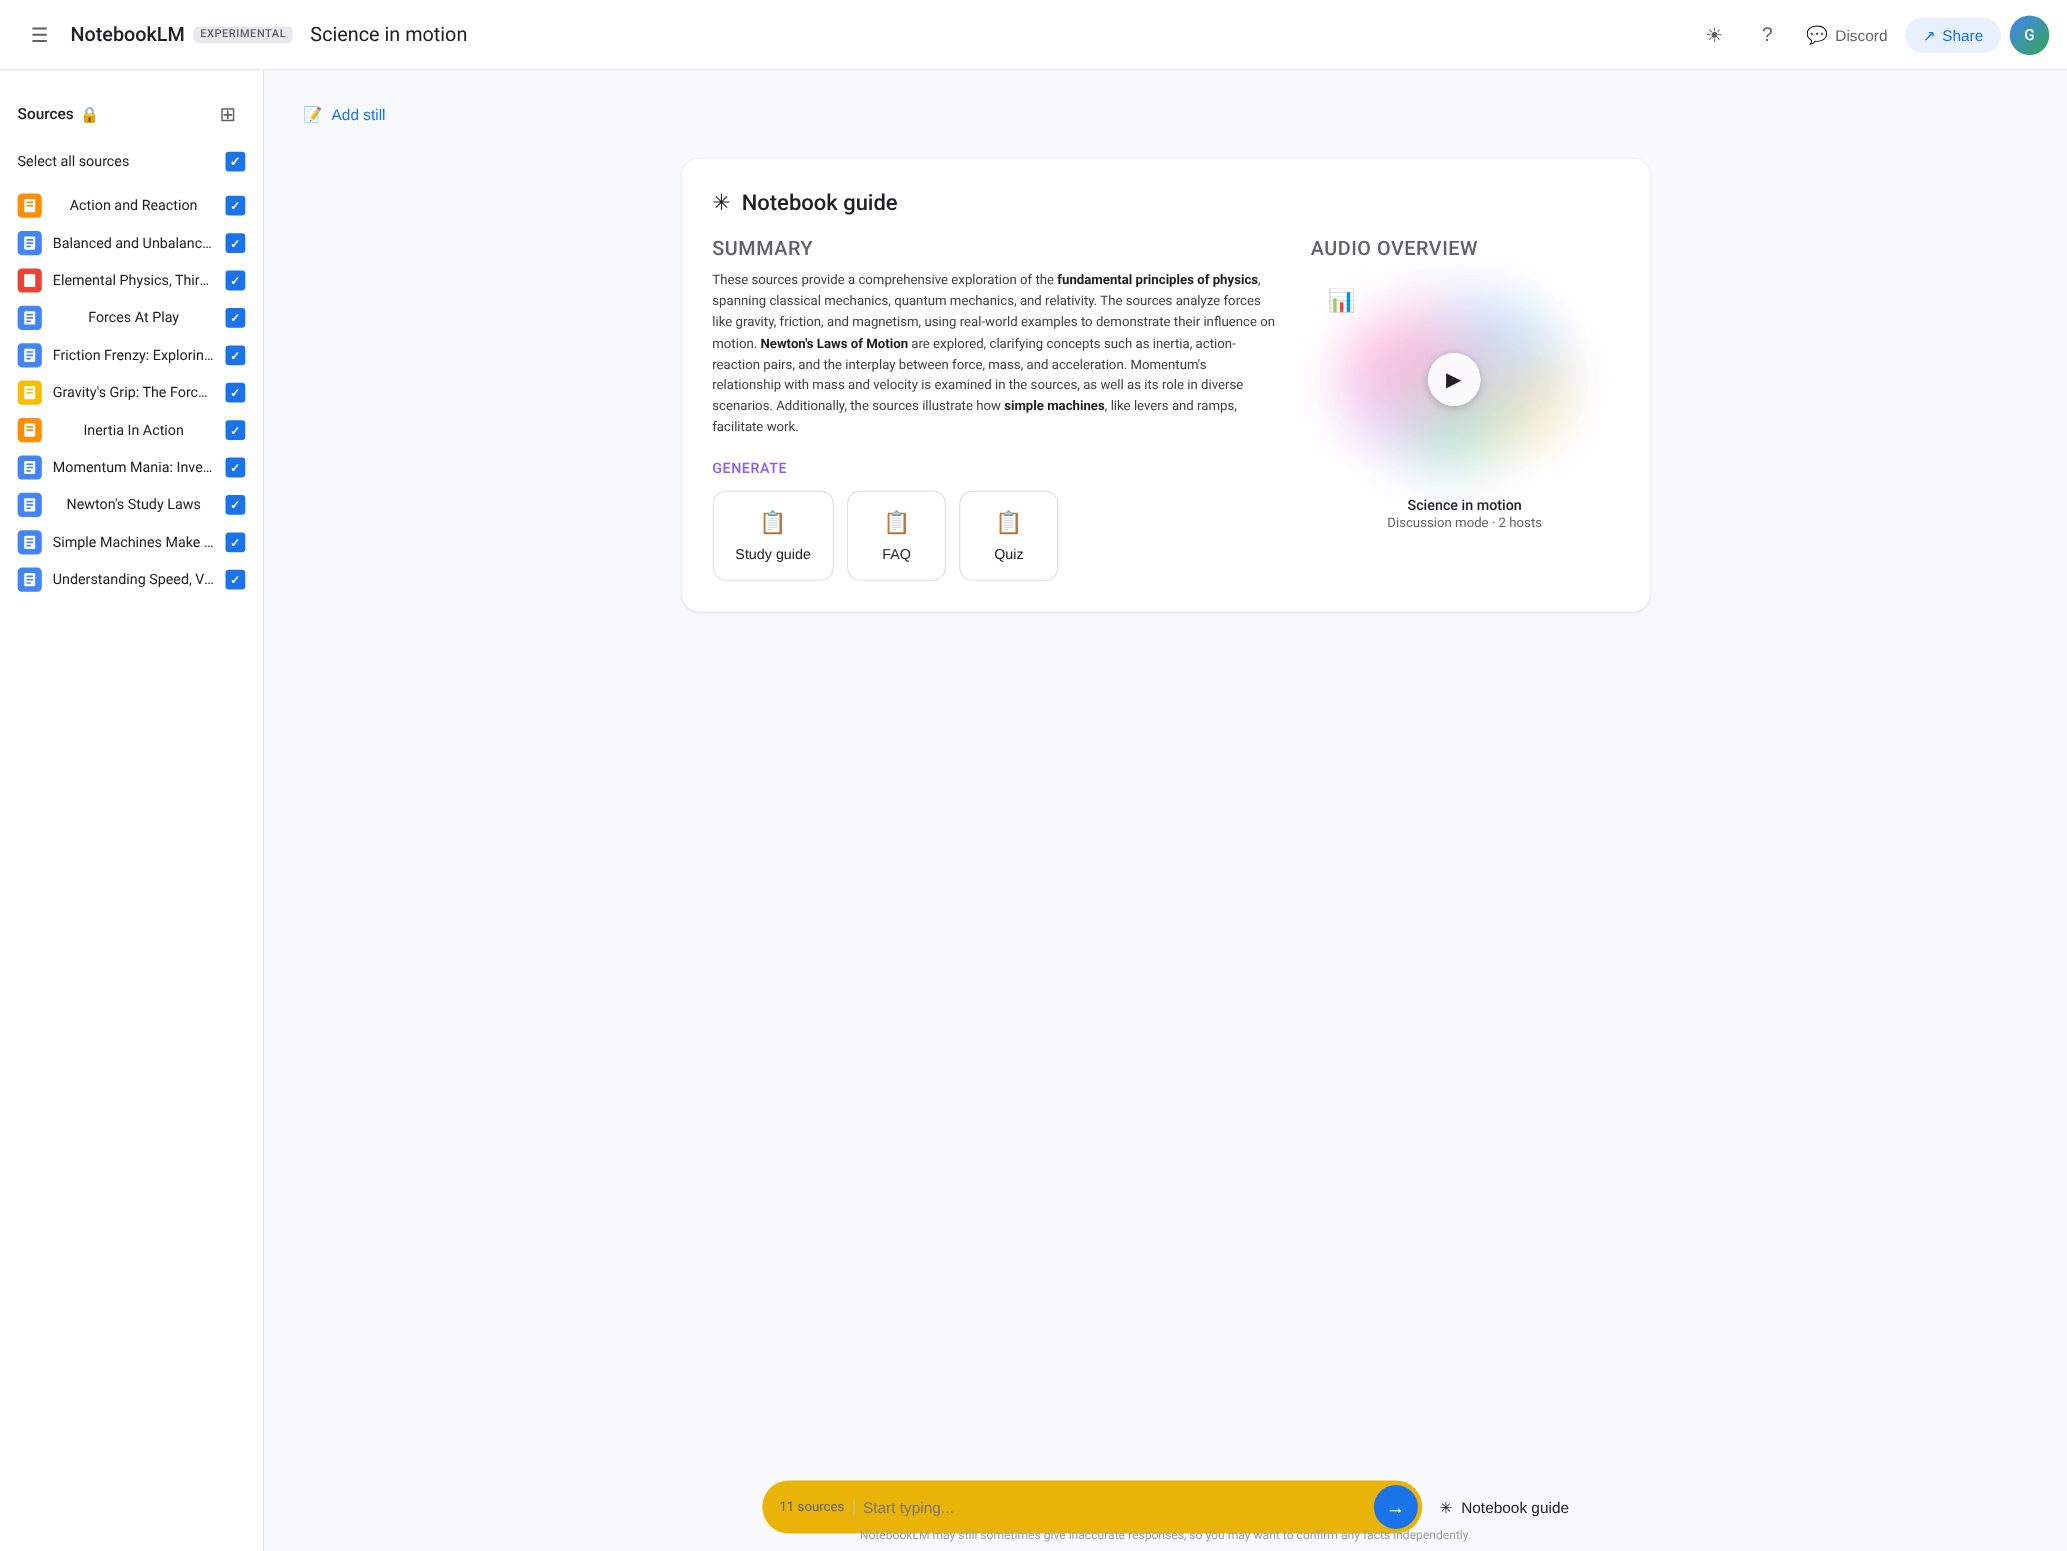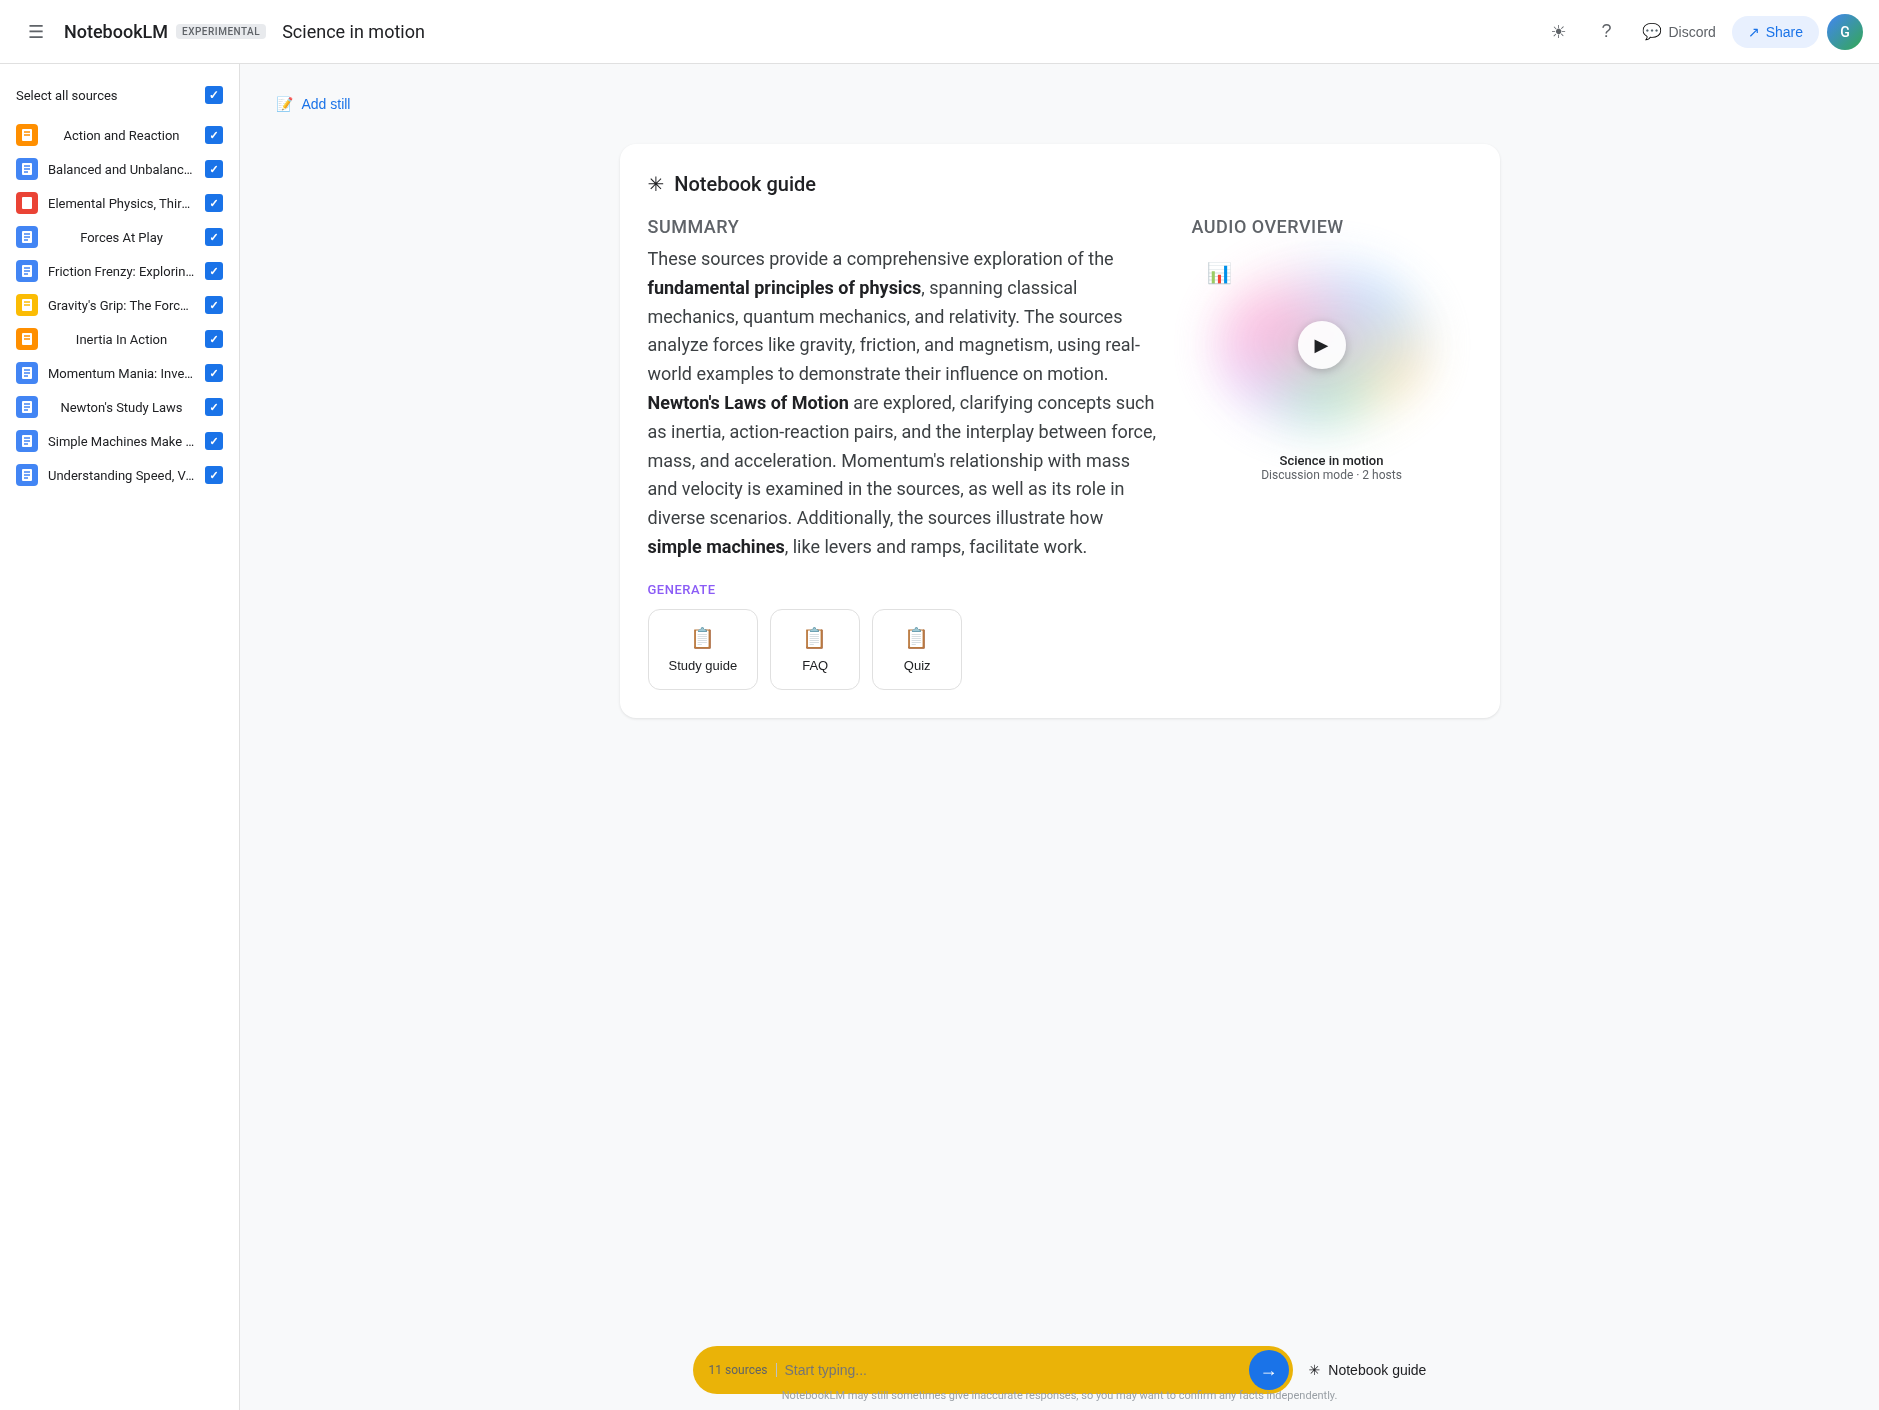--- a/index.html
+++ b/index.html
@@ -232,21 +232,21 @@
     }
     .card-body {
       display: flex; gap: 32px;
     }
     .section-label {
       font-size: 18px; font-weight: 500; color: #5f6368;
       text-transform: uppercase; letter-spacing: 0.5px;
       margin-bottom: 8px;
     }
     .summary-text {
-      font-size: 18px; line-height: 1.6; color: #3c4043;
+      font-size: 12px; line-height: 1.6; color: #3c4043;
     }
     .summary-text strong { color: #202124; }
     .generate-section {
       margin-top: 20px;
     }
     .generate-label {
       font-size: 13px; font-weight: 500; color: #8b5cf6;
       text-transform: uppercase; letter-spacing: 0.5px;
       margin-bottom: 12px;
     }
@@ -403,20 +403,29 @@
     </button>
     <div class="avatar">
       <span>G</span>
     </div>
   </div>
 </header>
 
 <div class="main-layout">
 
   <nav class="sidebar">
+    <div class="sidebar-section-header">
+      <div class="sidebar-section-title">
+        <span>Sources</span>
+        <span style="font-size:14px; color:#5f6368;">🔒</span>
+      </div>
+      <button class="add-icon-btn">
+        <span>⊞</span>
+      </button>
+    </div>
 
     <div class="select-all-row">
       <span class="select-all-label">Select all sources</span>
       <div class="checkbox"></div>
     </div>
 
     <div id="sources-list">
         <div class="source-item">
           <div class="source-icon" style="background: rgb(255, 143, 0); color: white; font-size: 11px; font-weight: bold;">
             <svg width="14" height="14" viewBox="0 0 14 14" fill="white">

